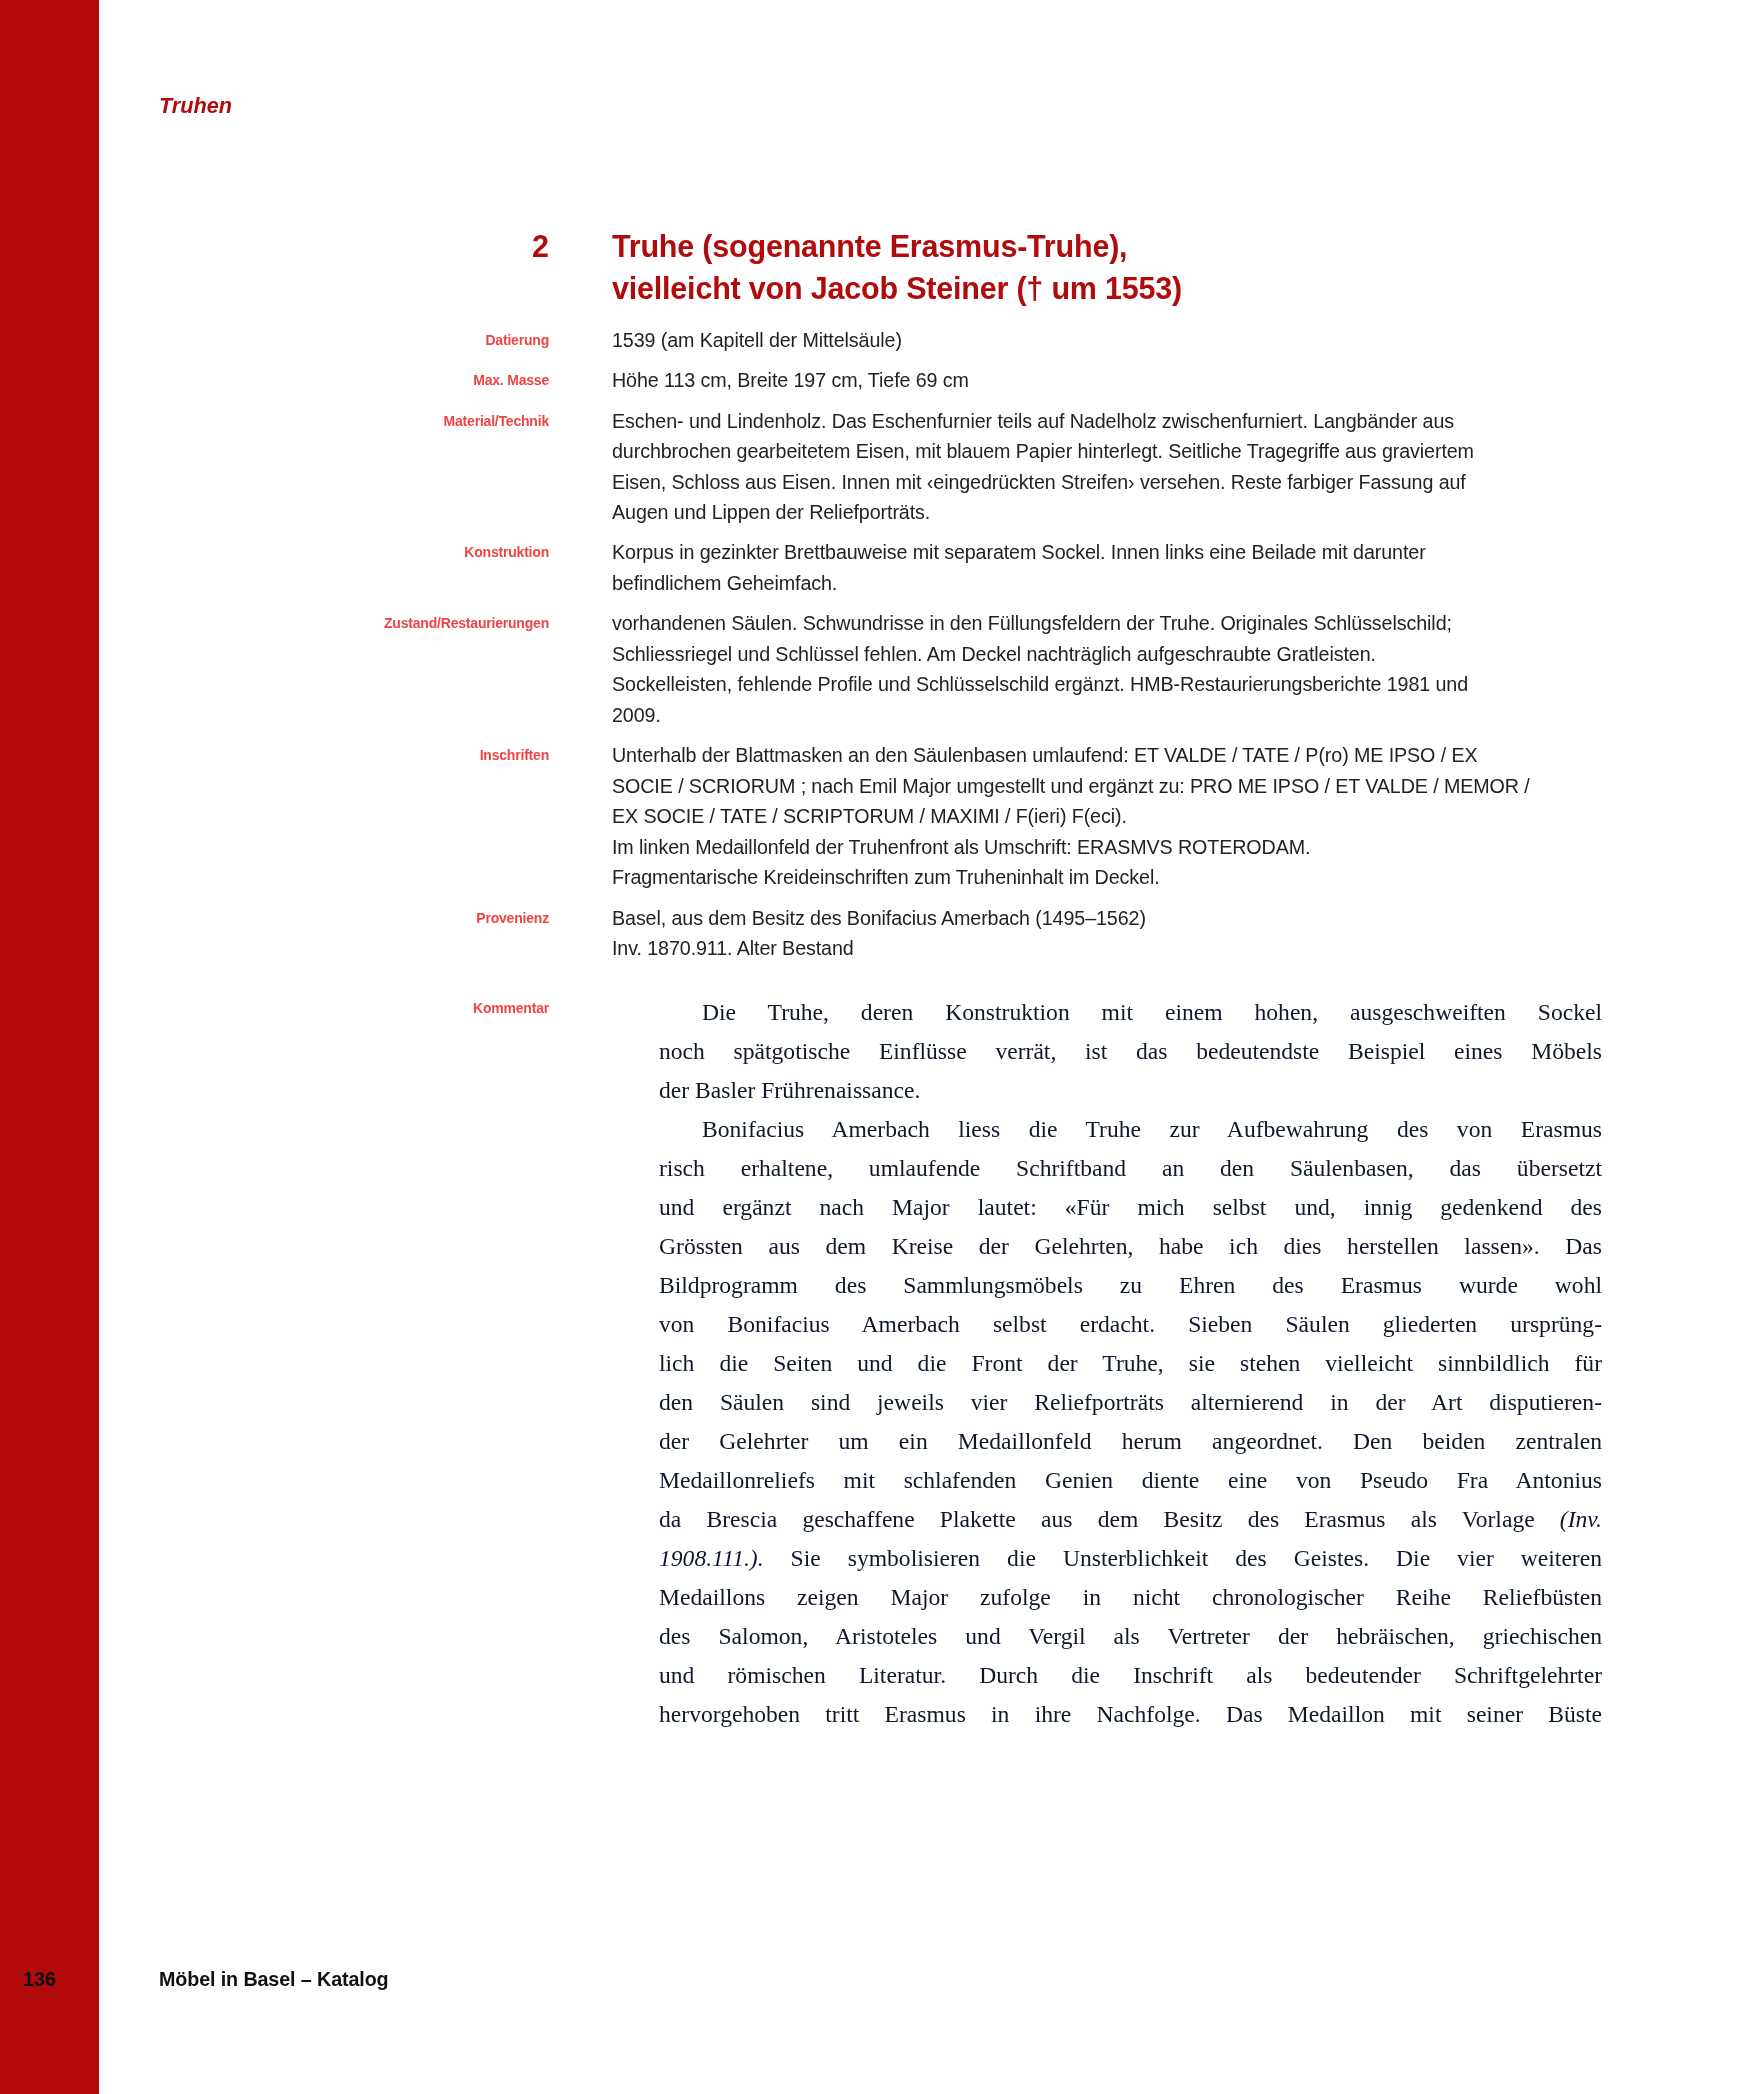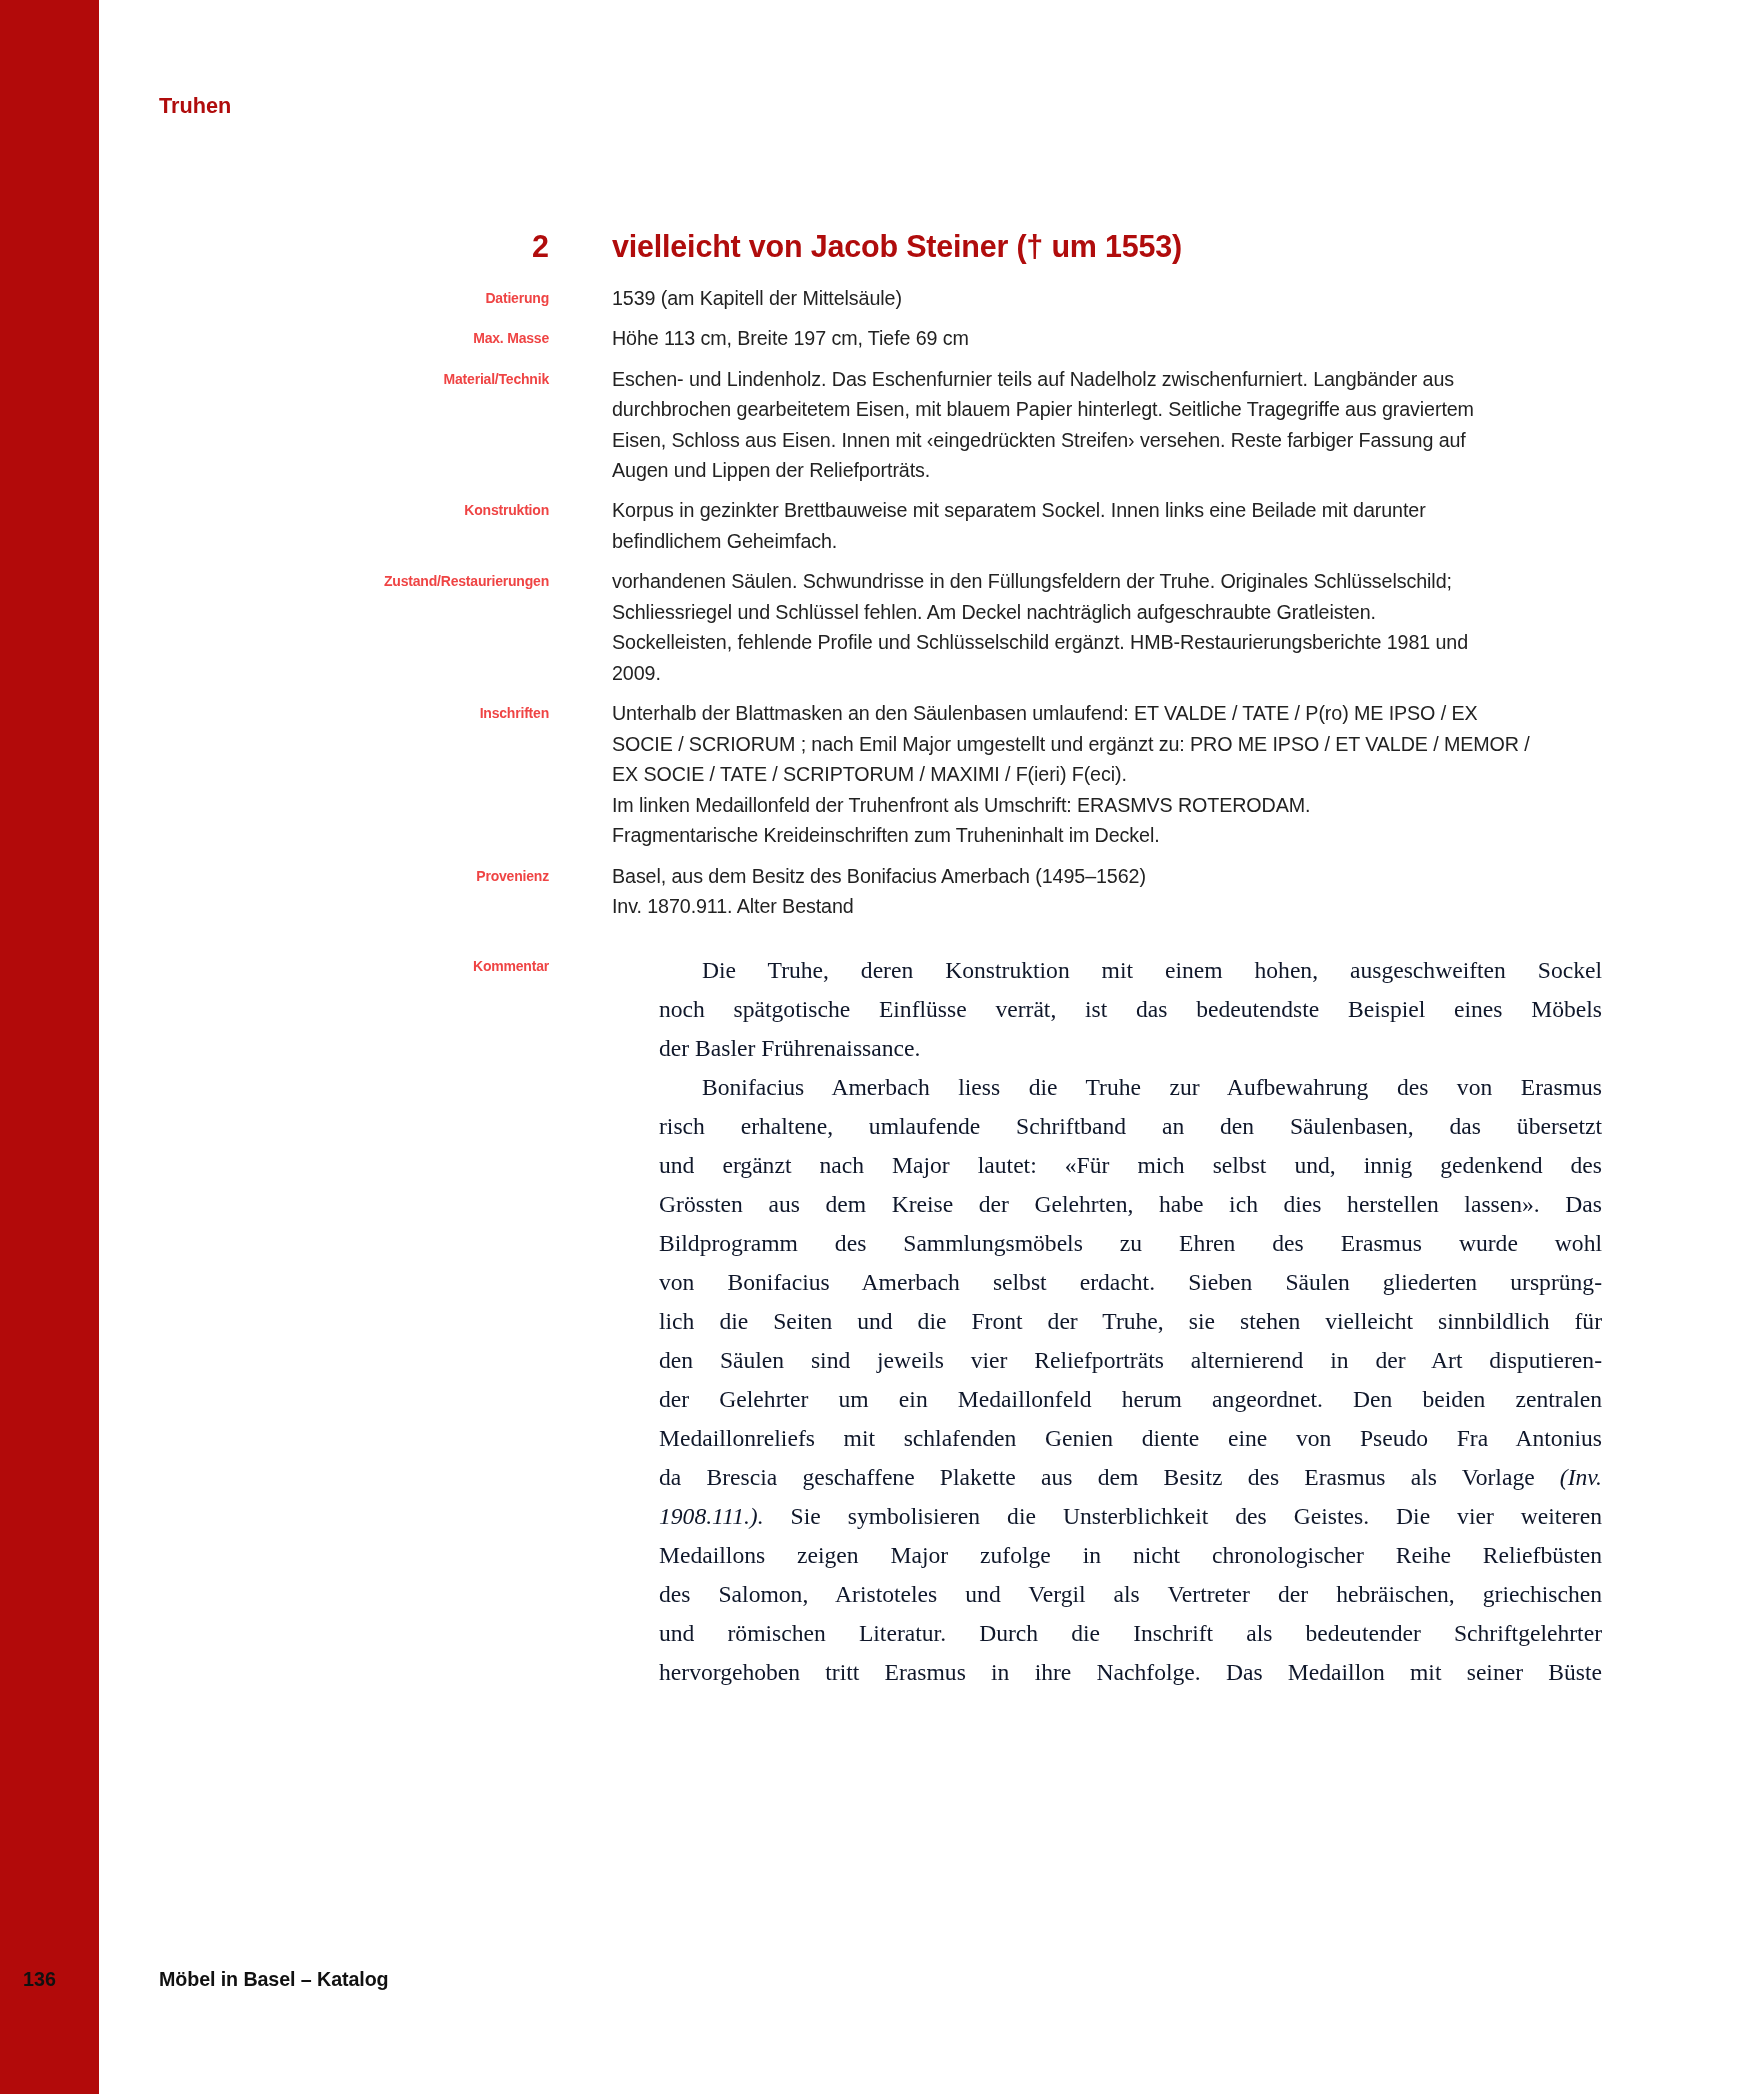--- a/index.html
+++ b/index.html
@@ -2,21 +2,21 @@
 <html lang="de"><head>
 <meta charset="utf-8">
 <style>
   html,body{margin:0;padding:0;}
   body{
     width:1746px;height:2094px;position:relative;background:#ffffff;
     font-family:"Liberation Sans",sans-serif;color:#1c1c1c;overflow:hidden;
   }
   .red-bar{position:absolute;left:0;top:0;width:99px;height:2094px;background:#b20a0a;}
   .running-header{
-    position:absolute;left:159px;top:93px;font-size:21.7px;font-weight:bold;color:#b00c0c;
+    position:absolute;left:159px;top:93px;font-size:21.7px;font-weight:bold;color:#b00c0c;font-style:italic;
   }
   .content{position:absolute;left:159px;top:225px;width:1396px;}
   .row{display:grid;grid-template-columns:390px 943px;column-gap:63px;}
   .col-label{text-align:right;}
   .title-row{margin-bottom:15.8px;}
   .entry-number{
     font-size:30.5px;font-weight:bold;color:#b00c0c;line-height:42px;
   }
   .title{font-size:30.5px;font-weight:bold;color:#b00c0c;line-height:42px;letter-spacing:-0.2px;}
   .title-line{white-space:nowrap;}
@@ -48,20 +48,21 @@
 
 <div class="red-bar"></div>
 
 <div class="running-header">Truhen</div>
 
 <main class="content">
 
   <div class="row title-row">
     <div class="col-label entry-number">2</div>
     <div class="title" id="title-lines">
+        <div class="title-line">Truhe (sogenannte Erasmus-Truhe),</div>
         <div class="title-line">vielleicht von Jacob Steiner († um 1553)</div>
       </div>
   </div>
 
   <div id="fields">
       <div class="row field-row">
         <div class="col-label field-label">Datierung</div>
         <div class="field-value">
           <div class="value-line">1539 (am Kapitell der Mittelsäule)</div>
         </div>

